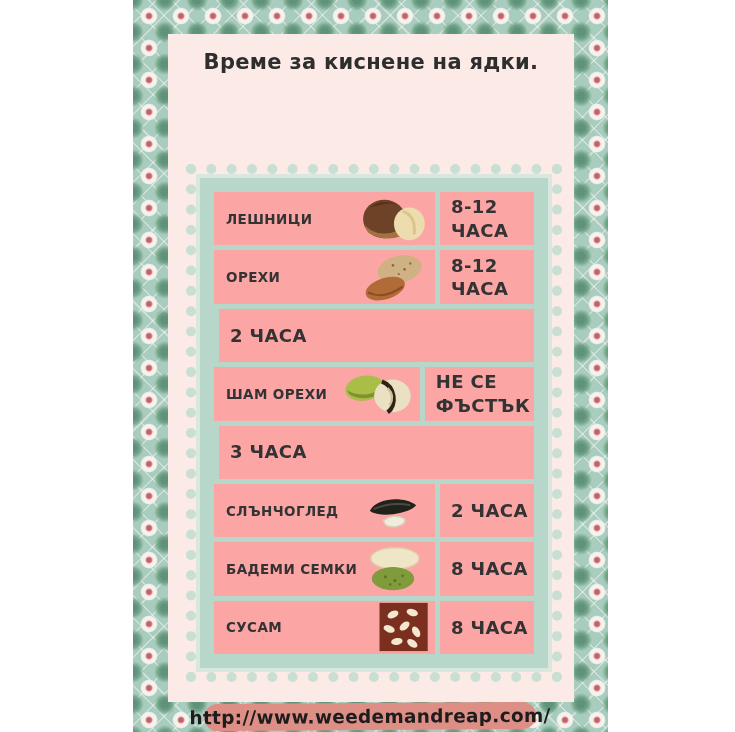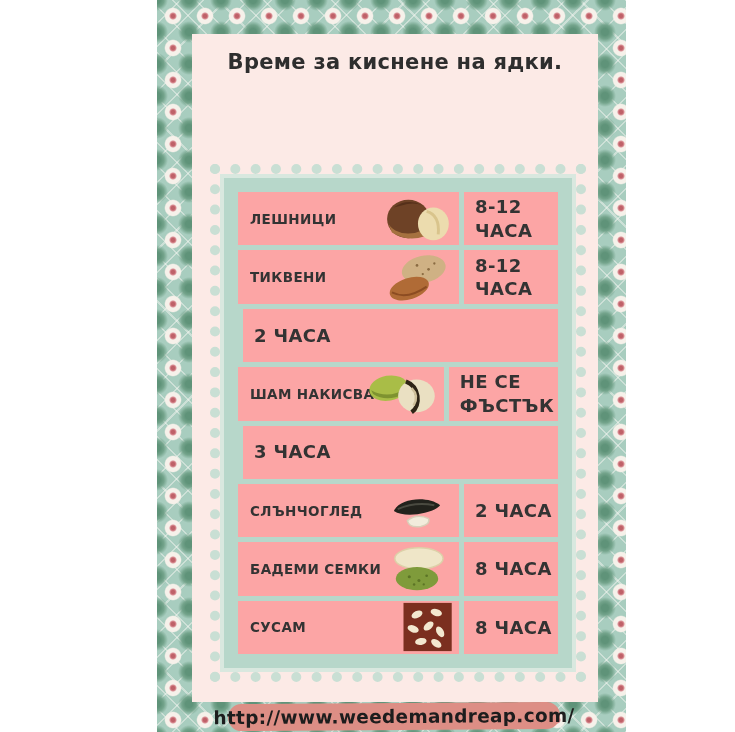--- a/index.html
+++ b/index.html
@@ -1,21 +1,21 @@
 <!DOCTYPE html>
 <html><head>
 <meta charset="utf-8">
 <style>
   html,body{margin:0;padding:0;}
   body{
     width:735px;height:732px;background:#ffffff;
     font-family:"DejaVu Sans", sans-serif;
     -webkit-font-smoothing:antialiased;
   }
-  .stage{position:relative;width:602px;height:732px;background:#ffffff;overflow:hidden;margin-left:24px;}
+  .stage{position:relative;width:735px;height:732px;background:#ffffff;overflow:hidden;}
 
   
   .pattern{
     position:absolute;left:133px;top:0;width:475px;height:732px;
     background-color:#a8cdbf;
     background-image:
       radial-gradient(circle, #bf6168 1.8px, #db9197 3px, rgba(219,145,151,0) 4px),
       radial-gradient(circle, #f6f1ea 7.5px, rgba(246,241,234,0) 8.8px),
       radial-gradient(circle, #5f9379 3.5px, #74a48c 7px, rgba(116,164,140,0) 11px),
       repeating-linear-gradient(45deg, rgba(250,248,244,.45) 0px, rgba(250,248,244,.45) 1.5px, transparent 1.5px, transparent 16px),
@@ -99,21 +99,21 @@
                 <path d="M50 20 q14 4 12 24" stroke="#d9c48c" stroke-width="3" fill="none"></path>
               </svg>
             </span>
           </div>
           <div class="vsep"></div>
           <div class="cell-right">8-12 ЧАСА</div>
         </div>
 
         <div class="row">
           <div class="cell-left">
-            <span class="nut-label">ТИКВЕНИ</span>
+            <span class="nut-label">ОРЕХИ</span>
             <span class="nut-img">
               <svg viewBox="0 0 80 56">
                 <ellipse cx="47" cy="20" rx="23" ry="14" fill="#cfb184" transform="rotate(-12 47 20)"></ellipse>
                 <circle cx="40" cy="16" r="1.4" fill="#8a6b42"></circle>
                   <circle cx="52" cy="20" r="1.4" fill="#8a6b42"></circle>
                 <circle cx="46" cy="25" r="1.2" fill="#8a6b42"></circle>
                   <circle cx="58" cy="14" r="1.2" fill="#8a6b42"></circle>
                 <ellipse cx="32" cy="40" rx="21" ry="11" fill="#b06b36" transform="rotate(-18 32 40)"></ellipse>
                 <path d="M14 44 q16 8 36 -6" stroke="#8c4c22" stroke-width="2" fill="none"></path>
               </svg>
@@ -123,21 +123,21 @@
           <div class="cell-right">8-12 ЧАСА</div>
         </div>
 
         <div class="row">
           <div class="vsep"></div>
           <div class="cell-right">2 ЧАСА</div>
         </div>
 
         <div class="row">
           <div class="cell-left">
-            <span class="nut-label">ШАМ НАКИСВА</span>
+            <span class="nut-label">ШАМ ОРЕХИ</span>
             <span class="nut-img">
               <svg viewBox="0 0 80 56">
                 <ellipse cx="26" cy="22" rx="20" ry="13" fill="#a9bd47" transform="rotate(-10 26 22)"></ellipse>
                 <path d="M8 24 q18 10 36 -2 l-2 6 q-18 9 -32 0 Z" fill="#7e9330"></path>
                 <ellipse cx="55" cy="30" rx="19" ry="17" fill="#eae0c2"></ellipse>
                 <path d="M44 15 C58 20 60 40 50 47" stroke="#2e2415" stroke-width="4.5" fill="none"></path>
                 <path d="M50 22 q8 8 2 18" stroke="#cfc09a" stroke-width="2.5" fill="none"></path>
               </svg>
             </span>
           </div>

